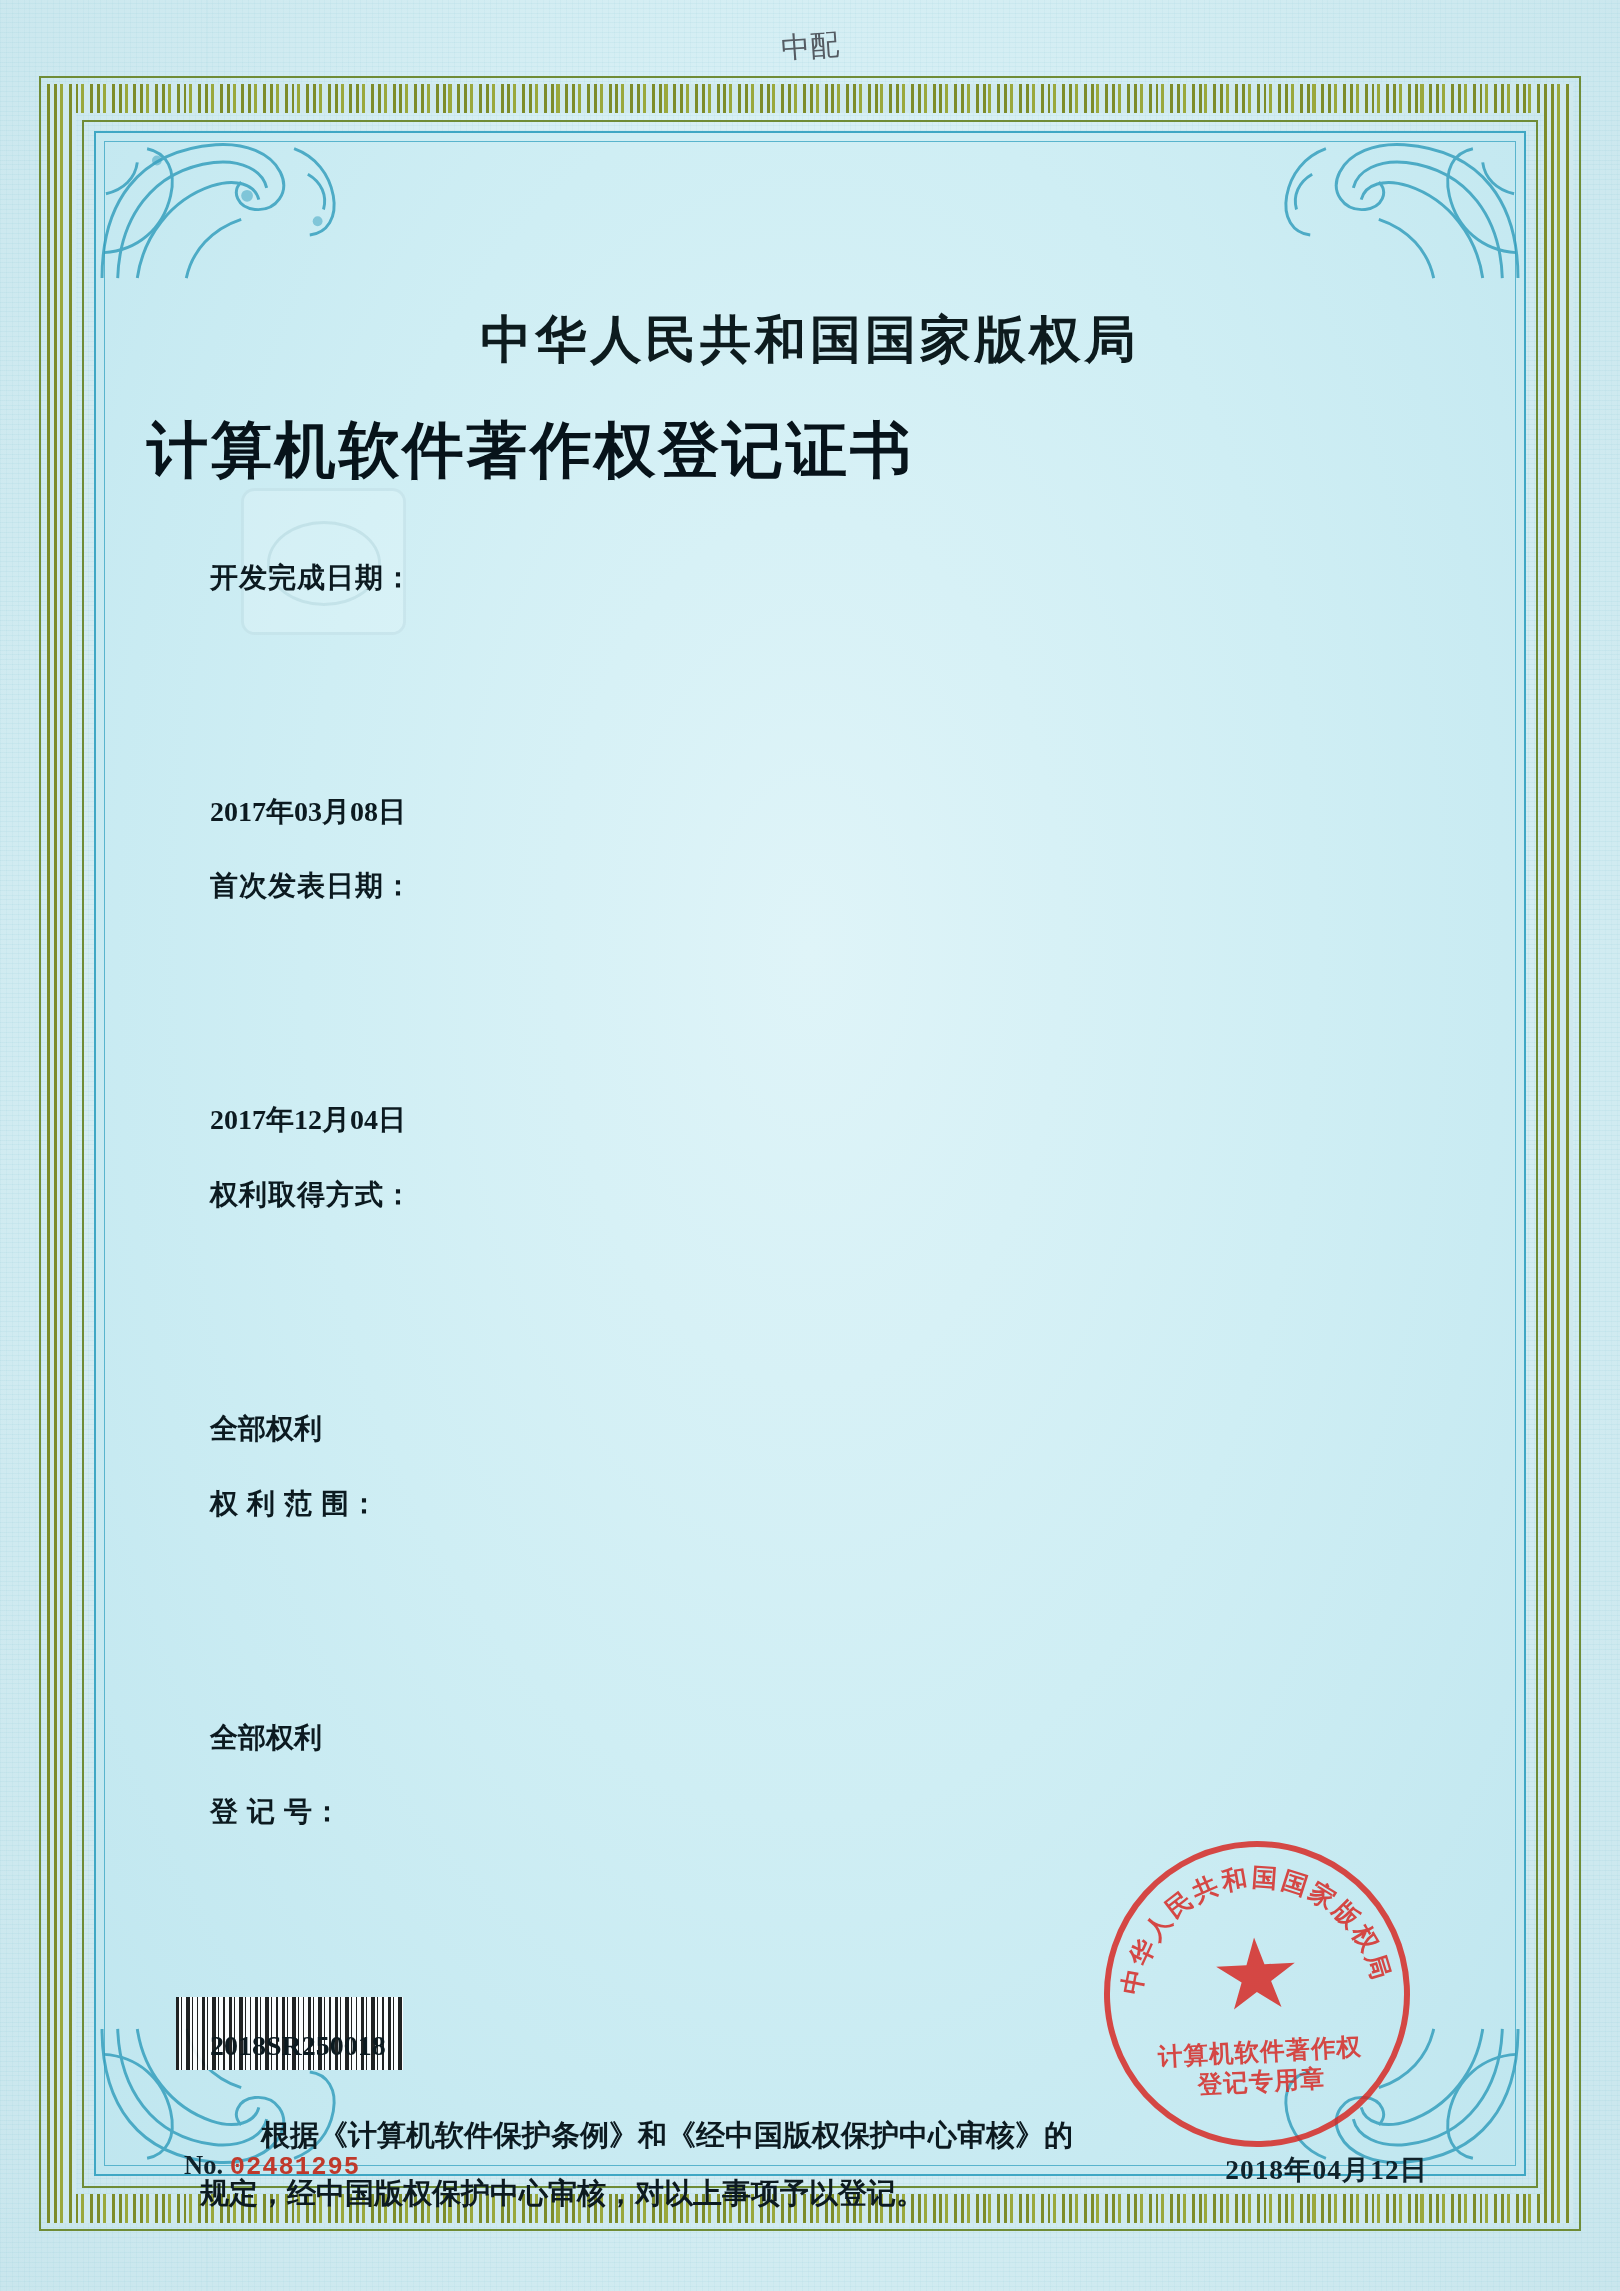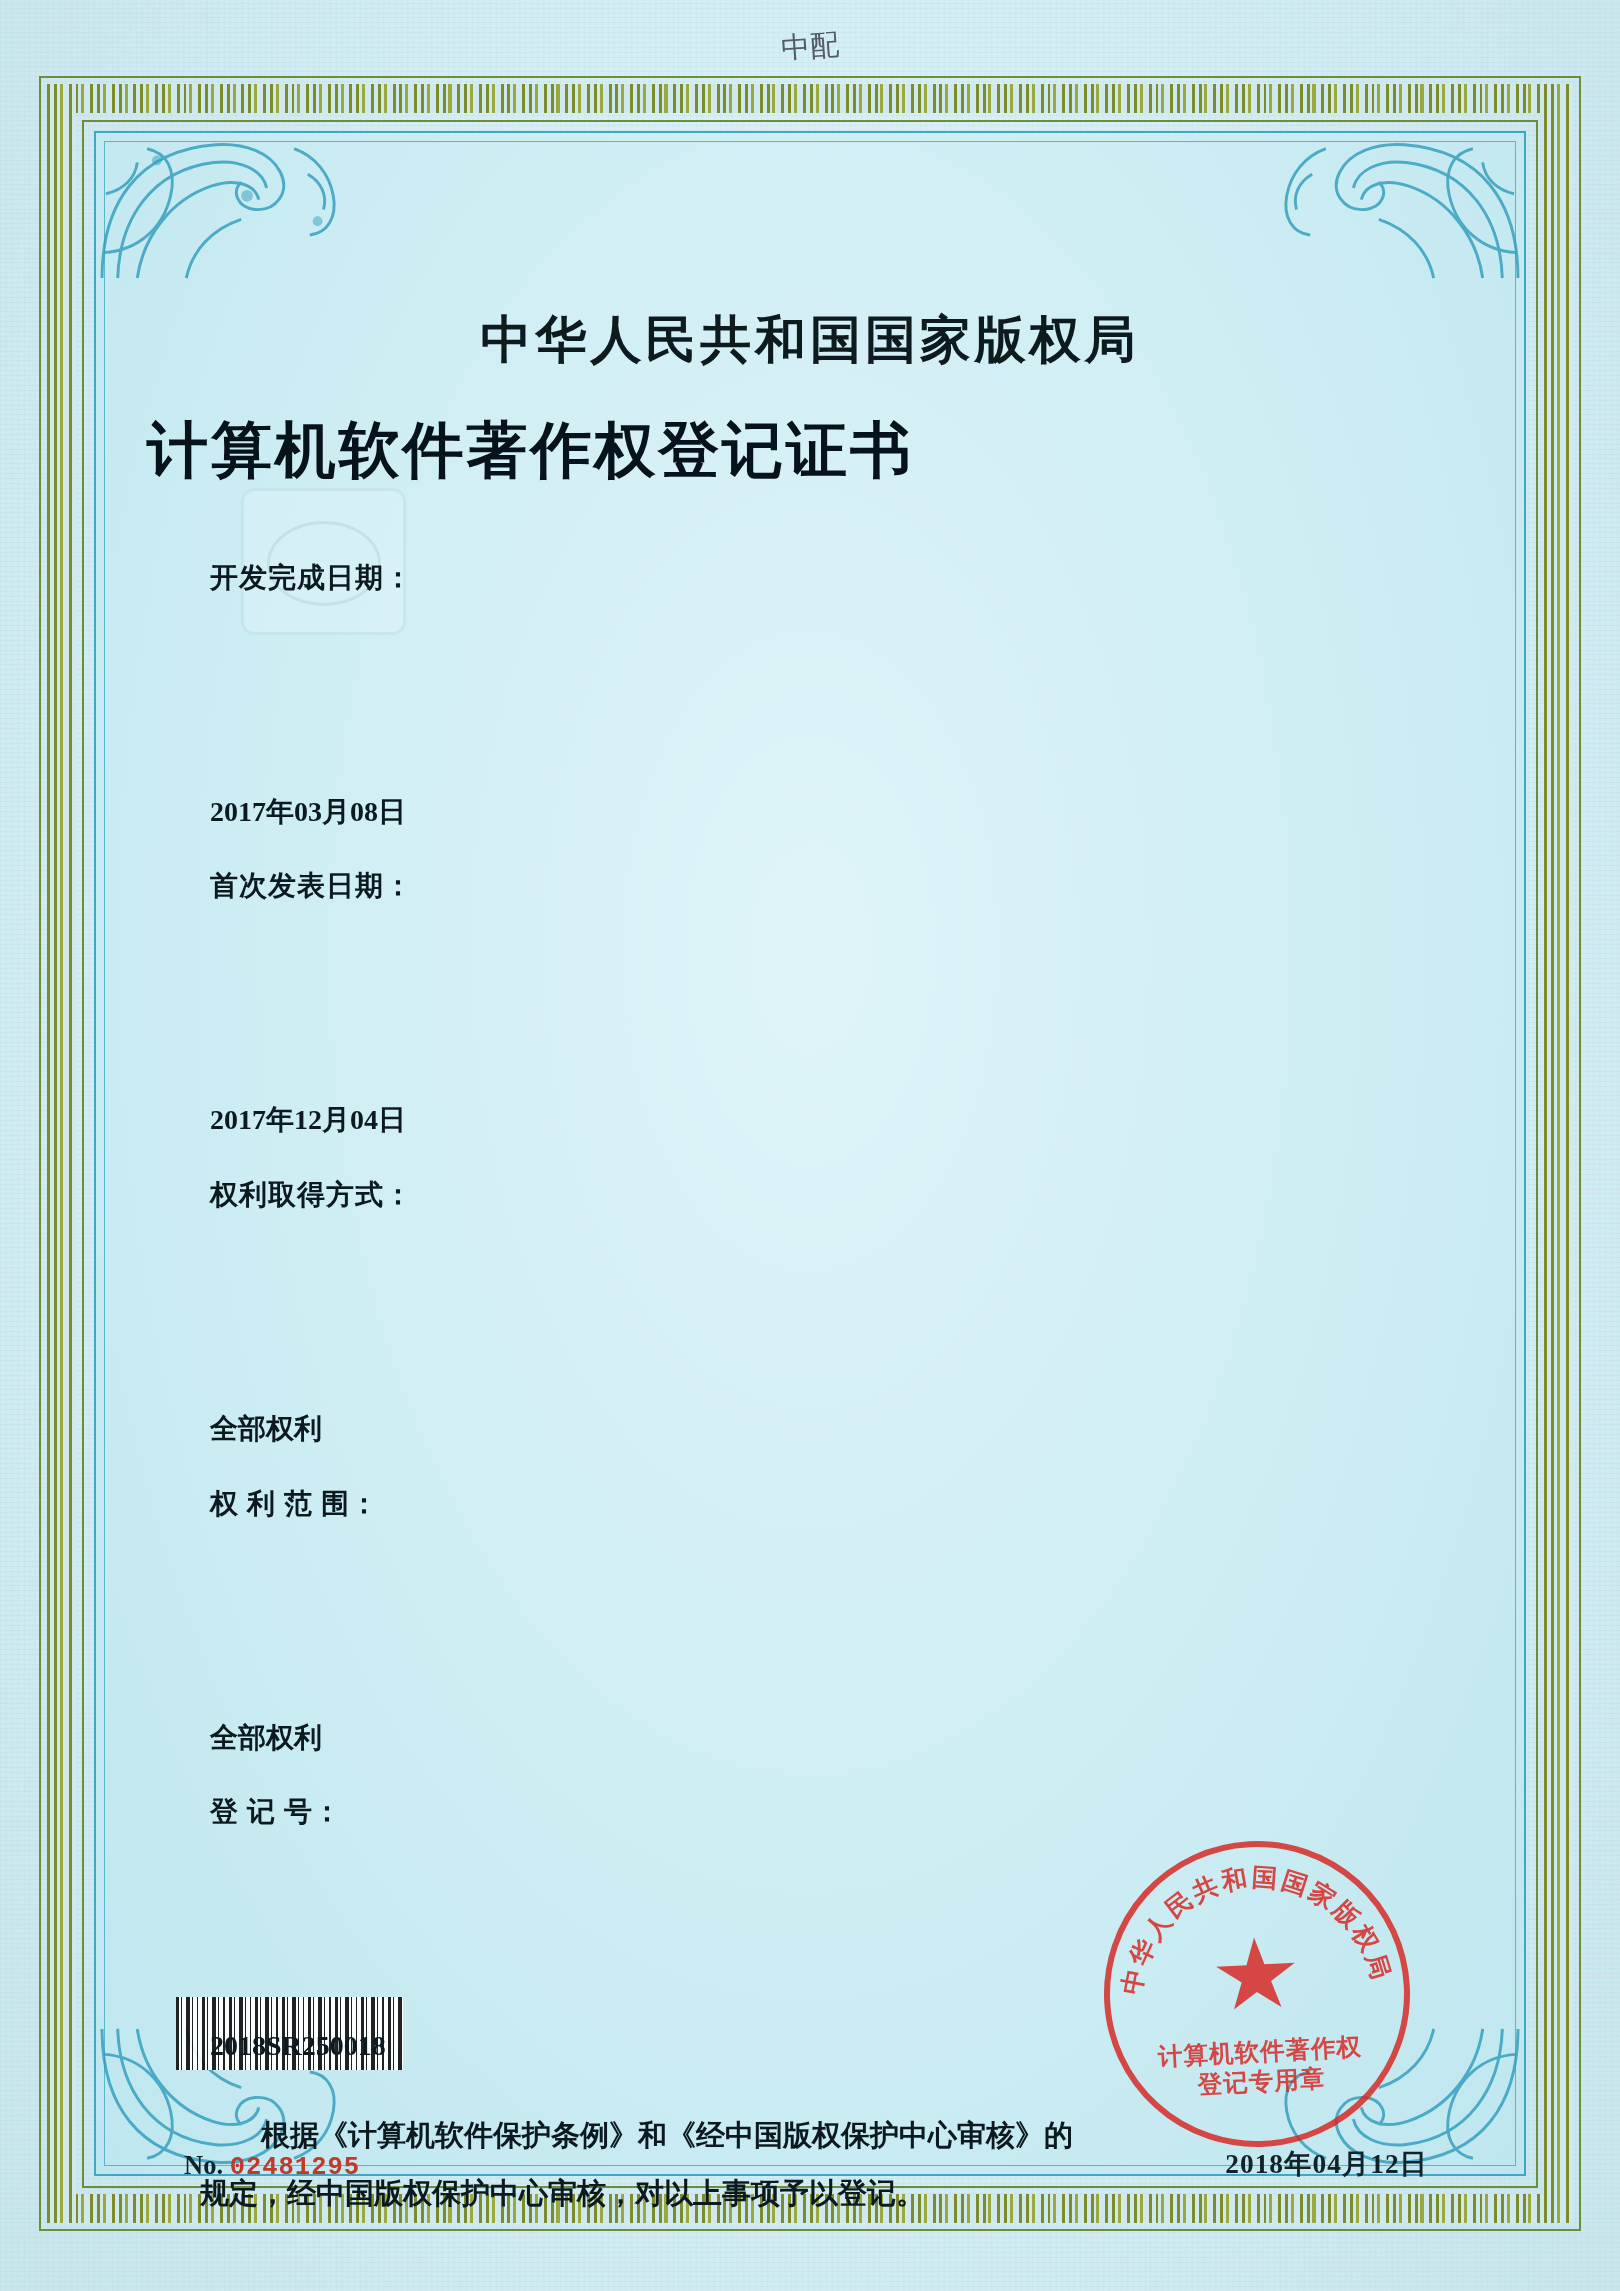--- a/index.html
+++ b/index.html
@@ -256,21 +256,21 @@
   }
   .footer-no .num {
     color: #c0392b;
     font-family: "Liberation Mono", monospace;
     font-size: 25.5px;
     letter-spacing: 1px;
   }
   .footer-date {
     position: absolute;
     right: 192px;
-    bottom: 110px;
+    bottom: 104px;
     font-size: 27.4px;
     font-weight: bold;
     color: #10222a;
     letter-spacing: 1px;
   }
 
   .handwriting {
     position: absolute;
     left: 50%;
     top: 27.4px;

